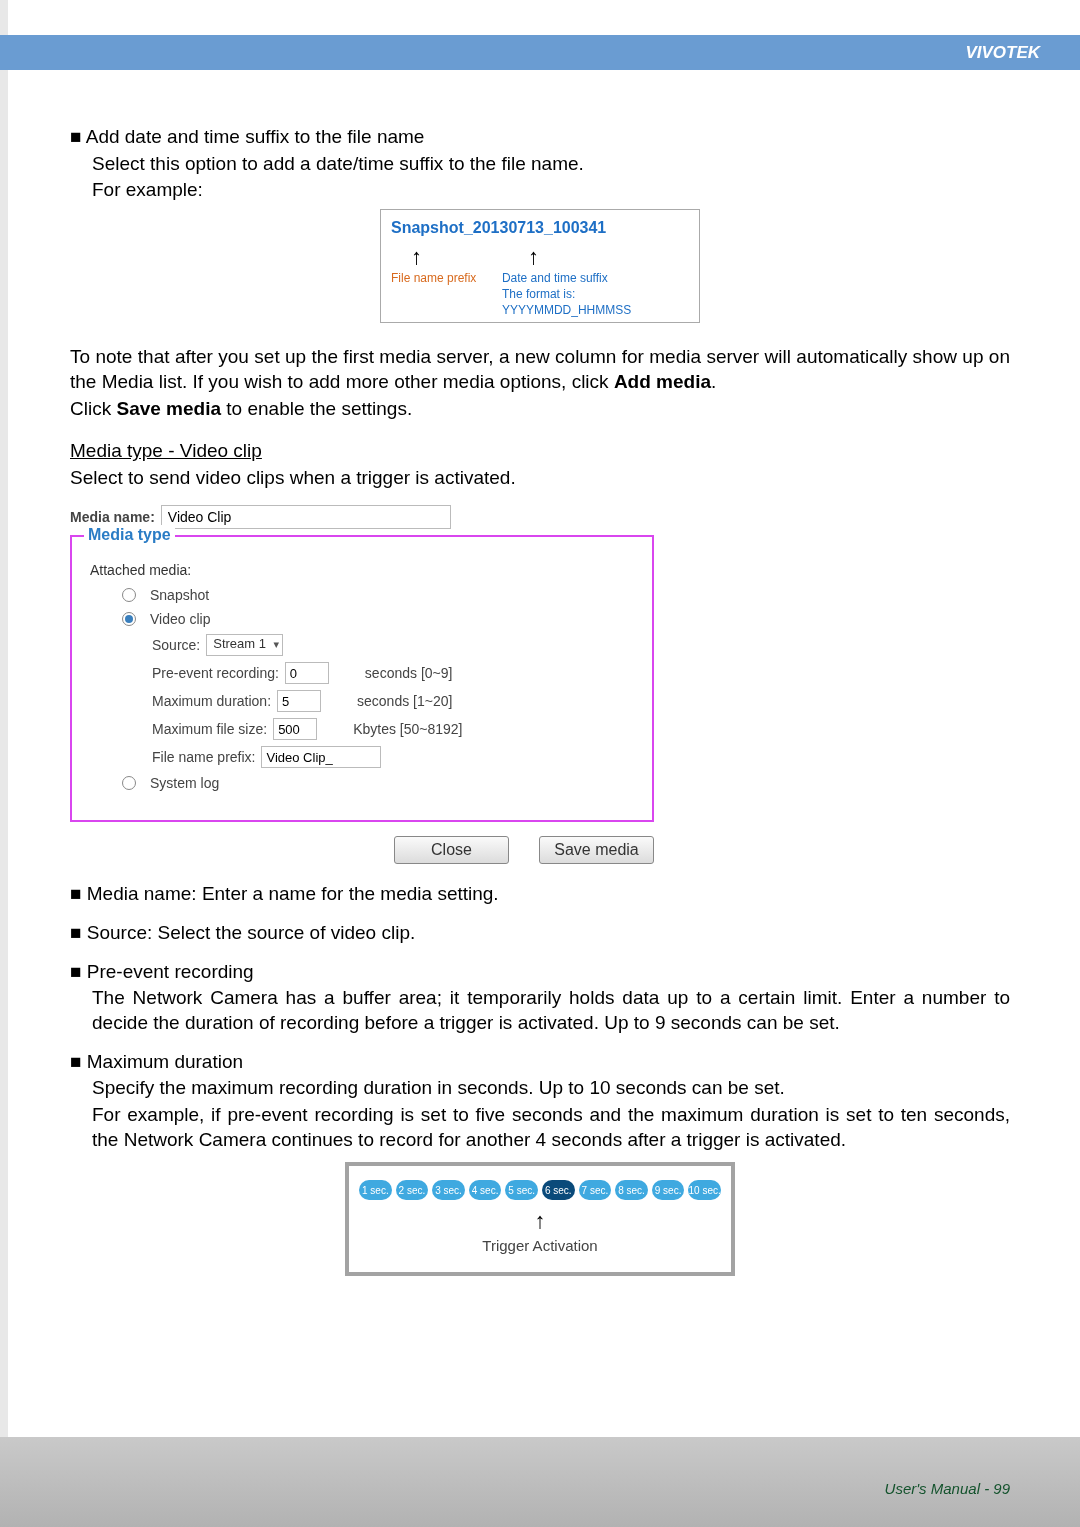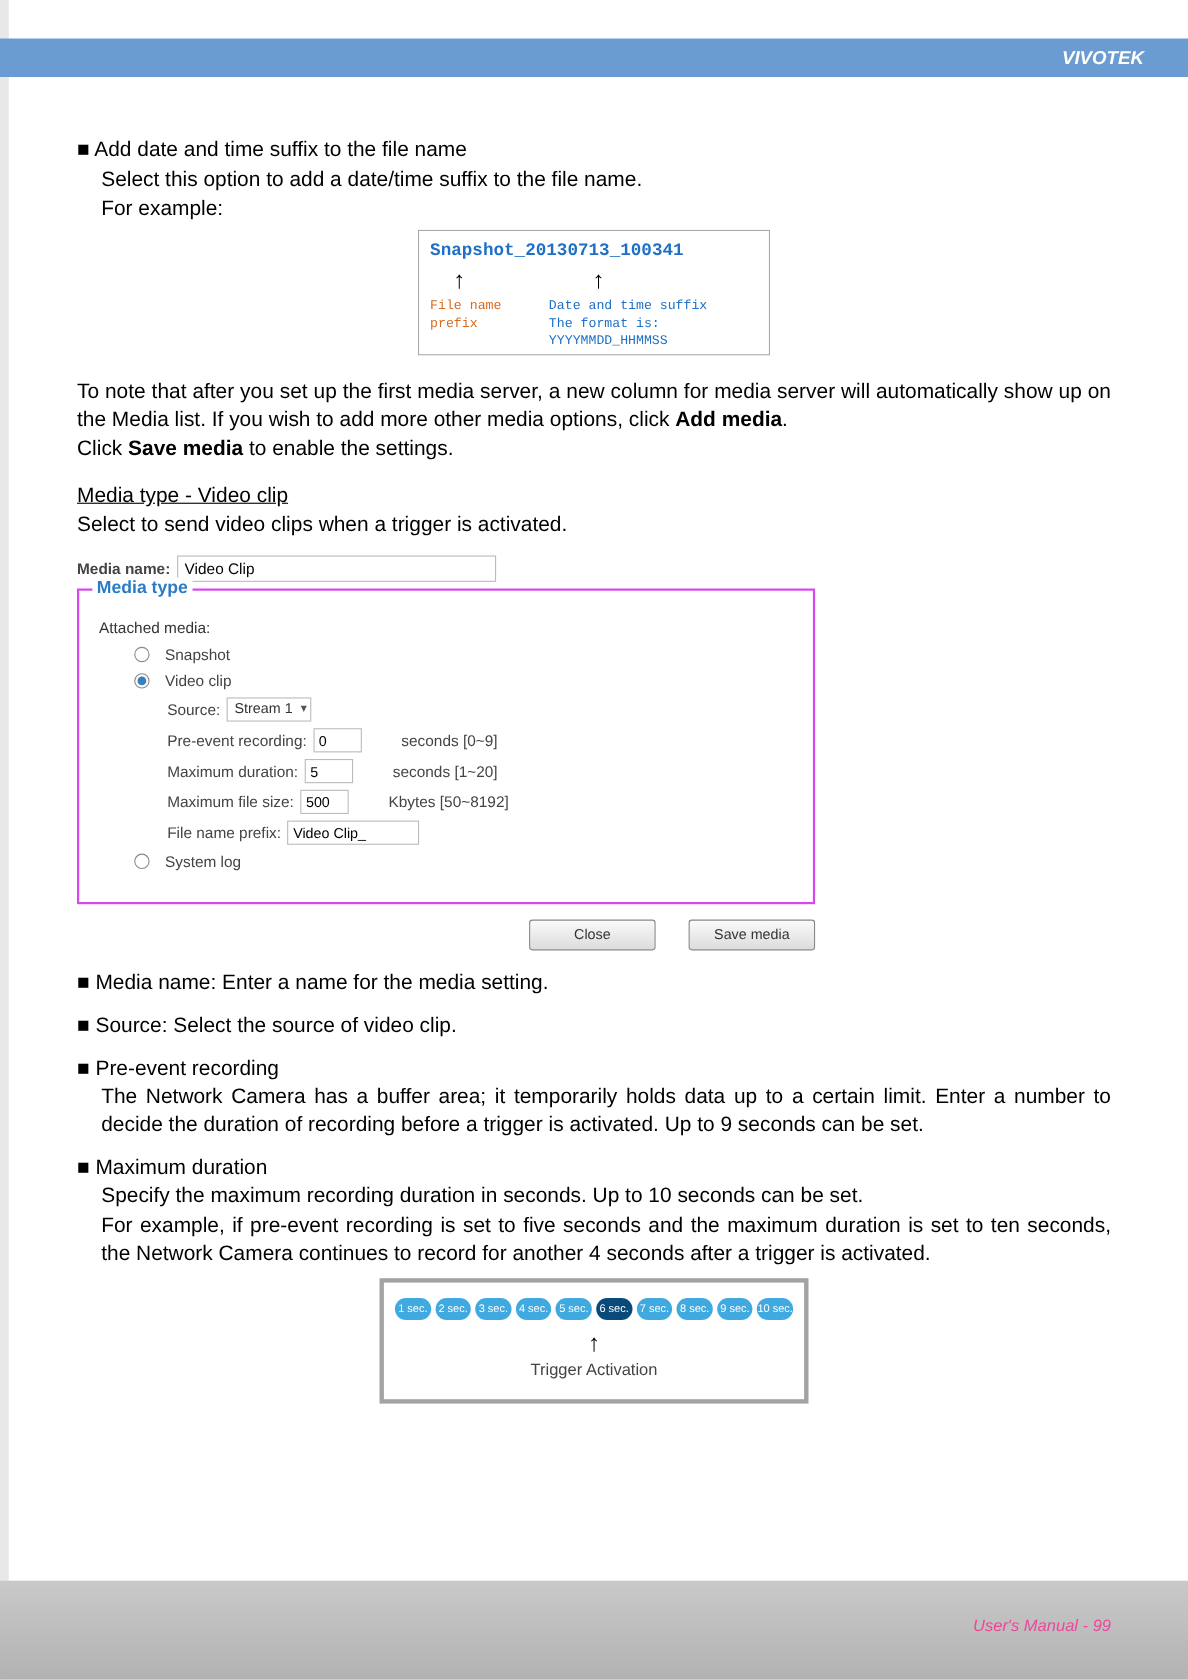--- a/index.html
+++ b/index.html
@@ -46,31 +46,30 @@
   .para { margin-bottom: 2px; }
   .justify { text-align: justify; }
 
   
   .snap-box {
     width: 320px;
     margin: 6px auto 22px auto;
     border: 1px solid #aaa;
     padding: 8px 10px 4px 10px;
     font-size: 14px;
-    font-family: Liberation Mono, monospace;
   }
   .snap-title { color: #1e6fc5; font-weight: bold; font-size: 16px; margin-bottom: 4px; }
   .arrow-row { margin-left: 20px; font-size: 22px; letter-spacing: 50px; }
   .snap-labels { display: flex; gap: 20px; font-size: 12px; }
   .snap-labels .prefix { color: #d86a1e; width: 100px; }
   .snap-labels .suffix { color: #1e6fc5; }
 
   
   .ui-panel {
-    width: 671px;
+    width: 584px;
     margin: 14px 0 18px 0;
     font-family: "Segoe UI", Tahoma, sans-serif;
     font-size: 14px;
     color: #333;
   }
   .ui-row { margin: 6px 0; display: flex; align-items: center; gap: 6px; }
   .ui-input-wide { width: 290px; height: 24px; border: 1px solid #bbb; padding: 2px 6px; font-size: 14px; }
   .ui-fieldset {
     border: 2px solid #d946ef;
     padding: 16px 18px 22px 18px;
@@ -97,21 +96,21 @@
   .ui-select::after { content:"▾"; position:absolute; right:3px; top:2px; font-size:11px; color:#555; }
   .ui-num { width: 44px; height: 22px; border: 1px solid #bbb; padding: 2px 4px; font-size: 13px; text-align:left; }
   .ui-txt { width: 120px; height: 22px; border: 1px solid #bbb; padding: 2px 4px; font-size: 13px; }
   .ui-label { font-size: 14px; color: #444; }
   .ui-btnrow { display: flex; gap: 30px; justify-content: flex-end; margin-top: 14px; }
   .ui-btn {
     width: 115px; height: 28px;
     border: 1px solid #888;
     background: linear-gradient(#fafafa,#dcdcdc);
     border-radius: 3px;
-    font-size: 13px;
+    font-size: 16px;
     color: #333;
     display: flex; align-items:center; justify-content:center;
   }
 
   
   .trigger-box {
     width: 390px;
     margin: 10px auto 0 auto;
     border: 4px solid #a3a3a3;
     padding: 14px 10px 16px 10px;
@@ -125,22 +124,22 @@
     border-radius: 10px;
     font-size: 10px;
     display:flex; align-items:center; justify-content:center;
   }
   .bubble.dark { background: #0a4a7a; }
   .trigger-arrow { font-size: 22px; line-height: 1; }
   .trigger-label { font-size: 15px; color: #444; margin-top:4px; }
 
   .footer {
     position: absolute;
-    bottom: 40px; right: 70px;
-    color: #ec4899;
+    bottom: 30px; right: 70px;
+    color: #14532d;
     font-style: italic;
     font-size: 15px;
   }
   .footer-strip {
     position: absolute;
     bottom: 0; left: 0; right: 0;
     height: 90px;
     background: linear-gradient(#c9c9c9,#b2b2b2);
   }
 </style>

